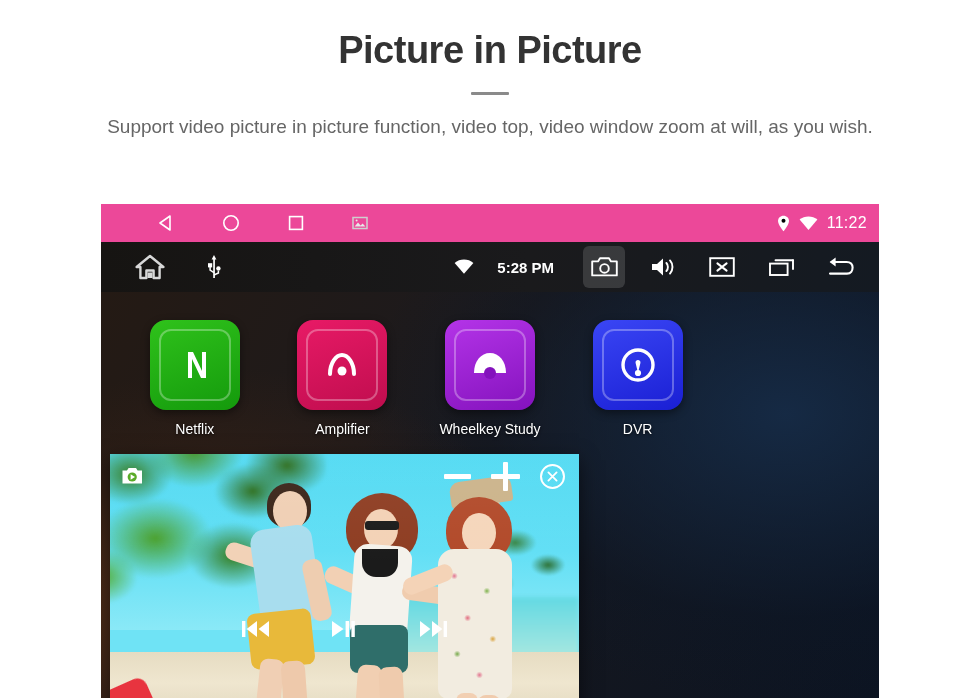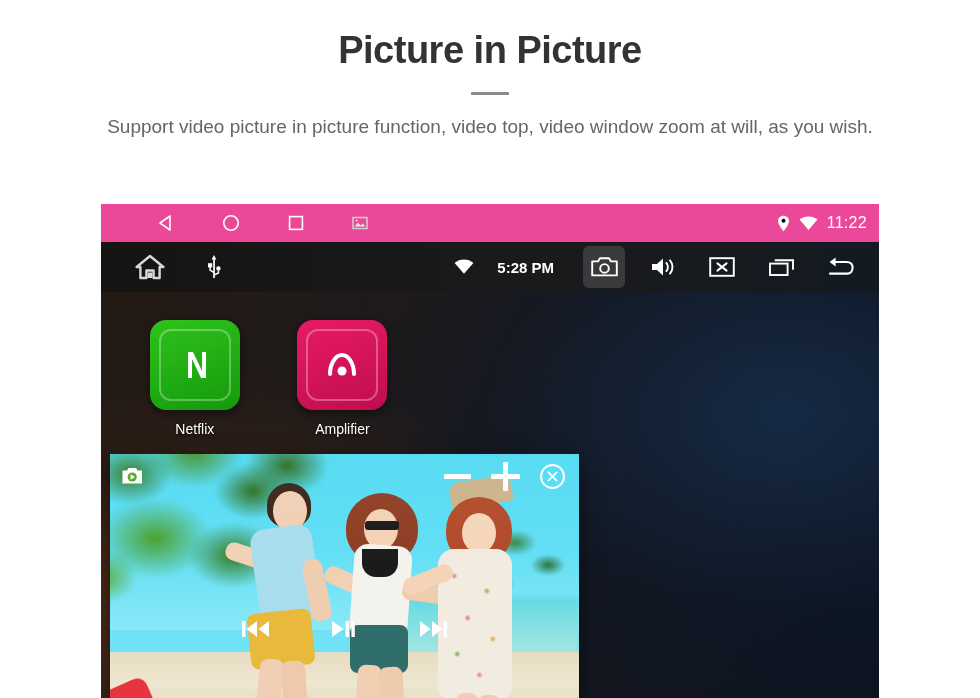--- a/index.html
+++ b/index.html
@@ -365,21 +365,40 @@
         <div class="app">
           <div class="app-tile" style="background:linear-gradient(160deg,#e81a66,#bf0d4e);">
             <svg width="42" height="42" viewBox="0 0 42 42">
               <path d="M9 30 C9 19 15 11 21 11 C27 11 33 19 33 30" fill="none" stroke="#ffffff" stroke-width="4" stroke-linecap="round"></path>
               <circle cx="21" cy="27" r="4.5" fill="#ffffff"></circle>
             </svg>
           </div>
           <div class="app-label">Amplifier</div>
         </div>
 
-
+        <div class="app">
+          <div class="app-tile" style="background:linear-gradient(160deg,#b434e8,#8412bd);">
+            <svg width="44" height="44" viewBox="0 0 44 44">
+              <path d="M6 30 C6 18 13 10 22 10 C31 10 38 18 38 30 Z" fill="#ffffff"></path>
+              <circle cx="22" cy="30" r="6" fill="#8412bd"></circle>
+            </svg>
+          </div>
+          <div class="app-label">Wheelkey Study</div>
+        </div>
+
+        <div class="app">
+          <div class="app-tile" style="background:linear-gradient(160deg,#3a46f5,#1a1fd4);">
+            <svg width="46" height="46" viewBox="0 0 46 46">
+              <circle cx="23" cy="23" r="15" fill="none" stroke="#ffffff" stroke-width="3.4"></circle>
+              <path d="M23 31 L20.6 21 C20.2 19.4 21.3 18 23 18 C24.7 18 25.8 19.4 25.4 21 Z" fill="#ffffff"></path>
+              <circle cx="23" cy="31" r="3.1" fill="#ffffff"></circle>
+            </svg>
+          </div>
+          <div class="app-label">DVR</div>
+        </div>
 
 
         <div class="app" style="visibility:hidden;">
           <div class="app-tile"></div>
         </div>
         <div class="app" style="visibility:hidden;">
           <div class="app-tile"></div>
         </div>
         <div class="app" style="visibility:hidden;">
           <div class="app-tile"></div>

